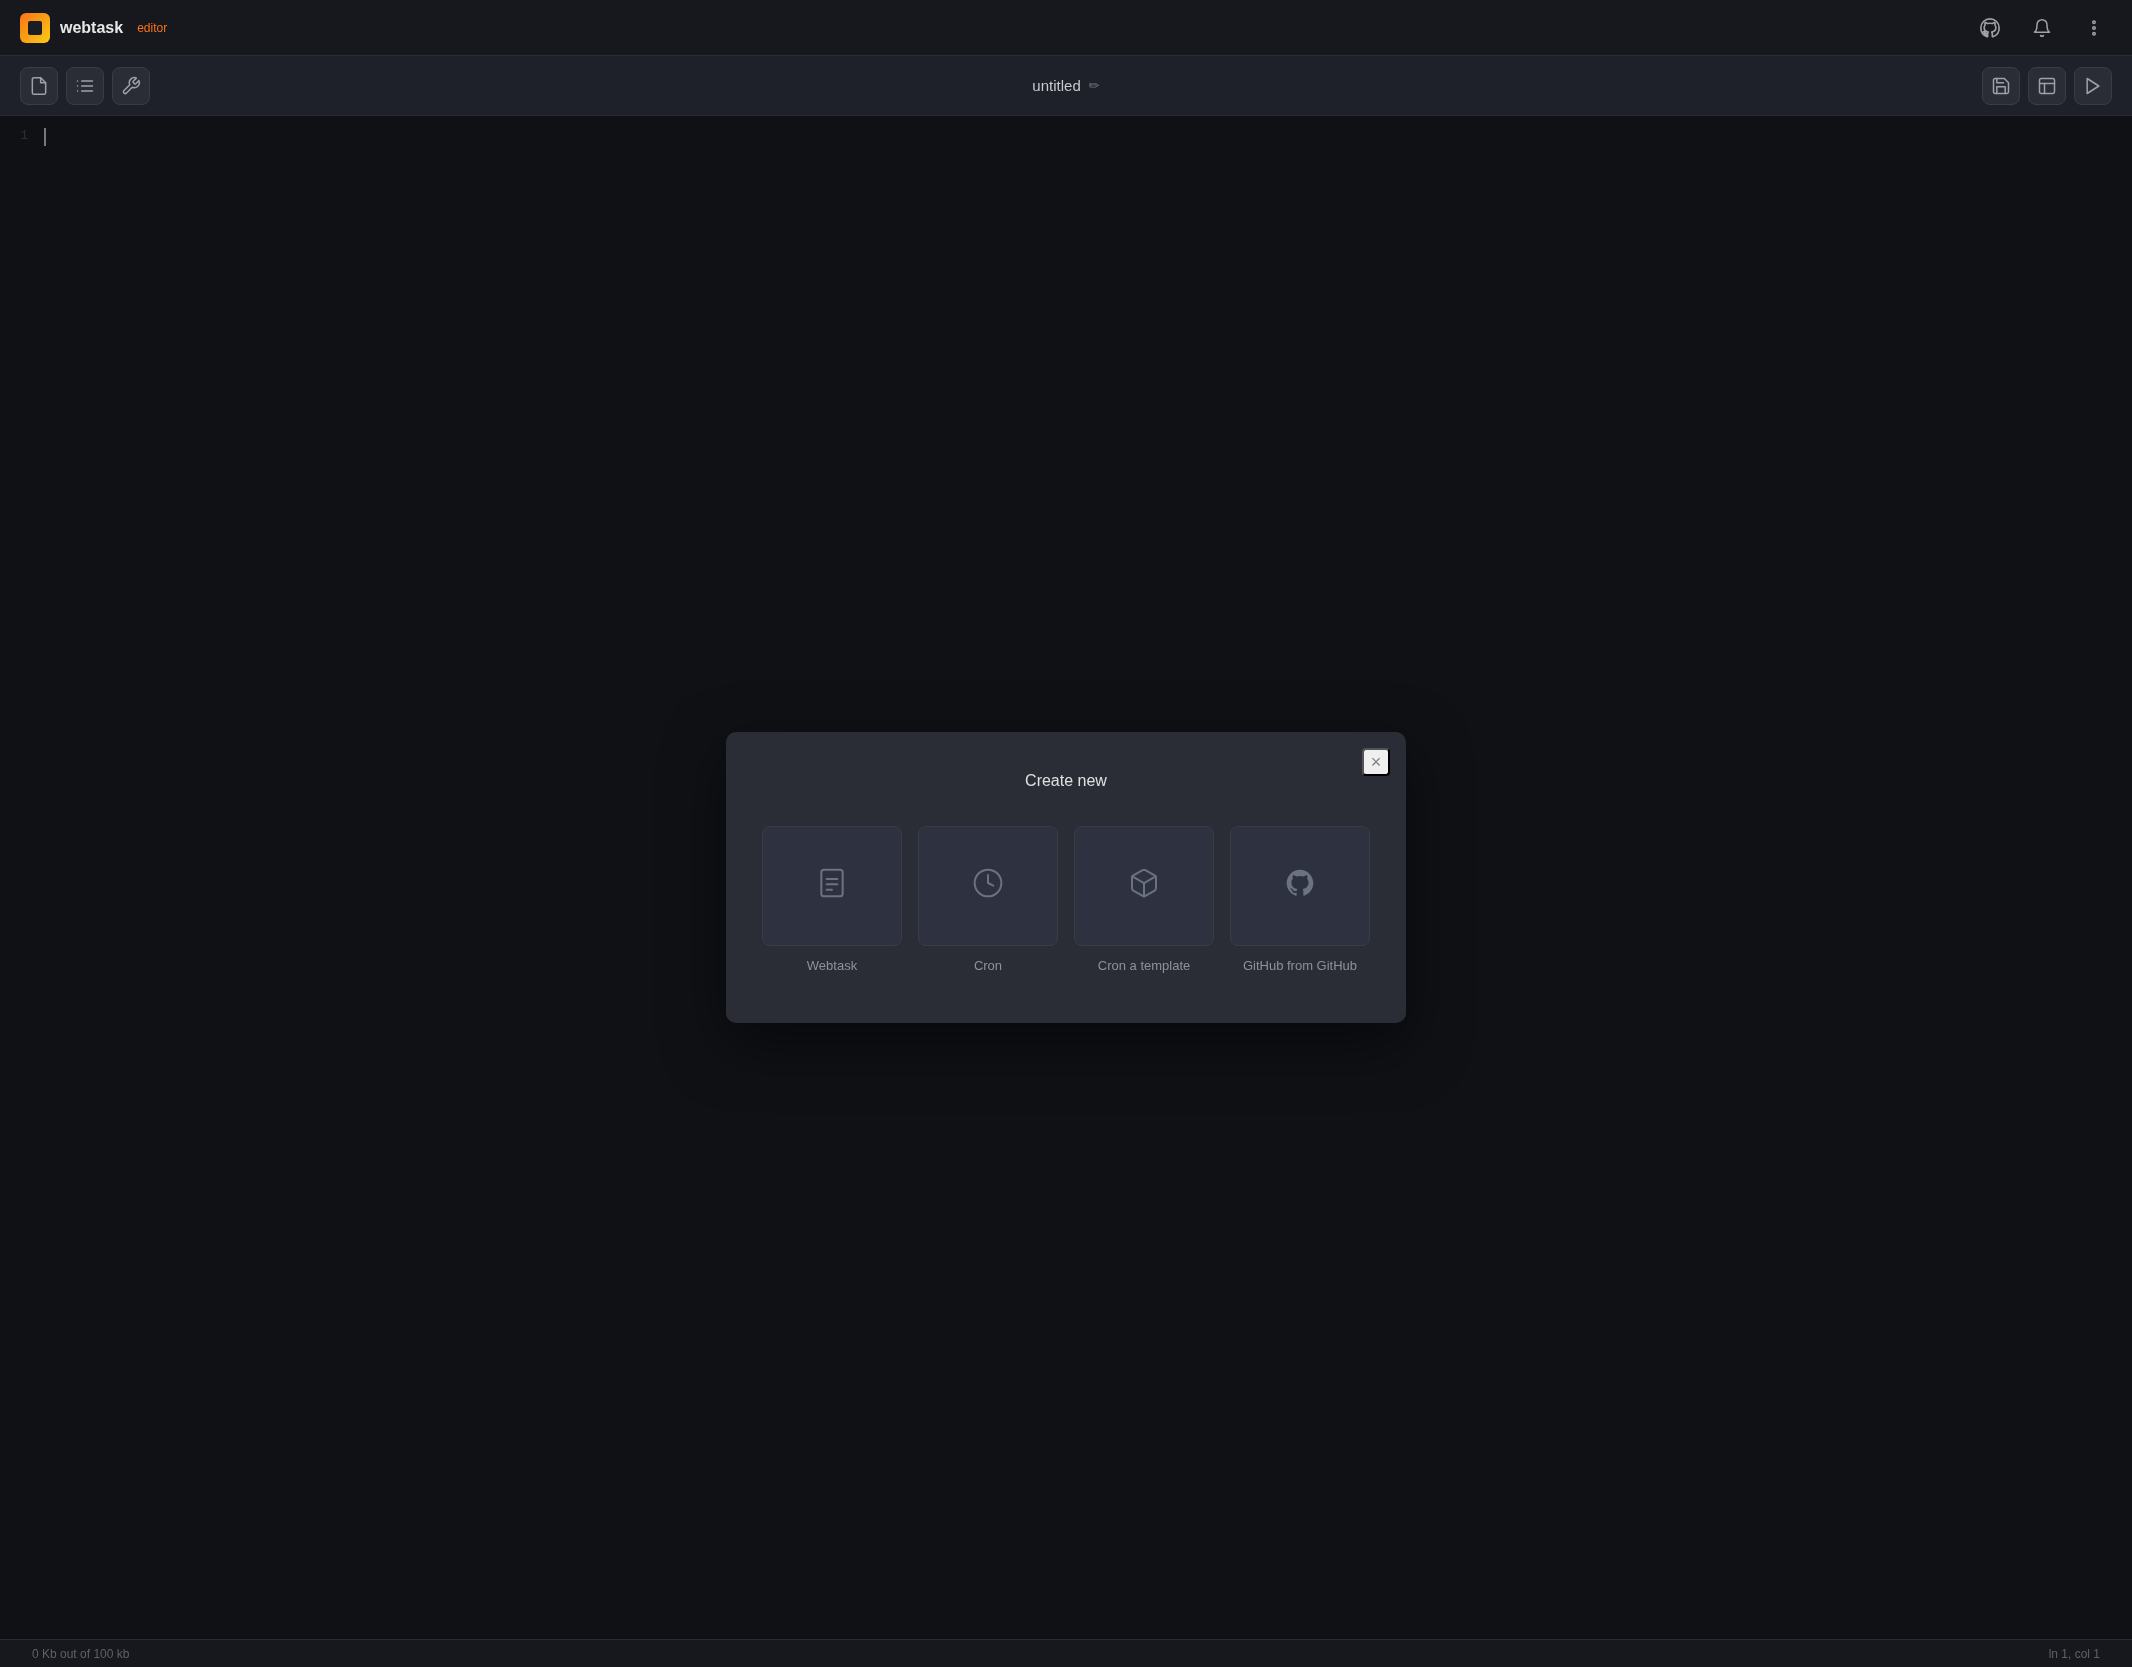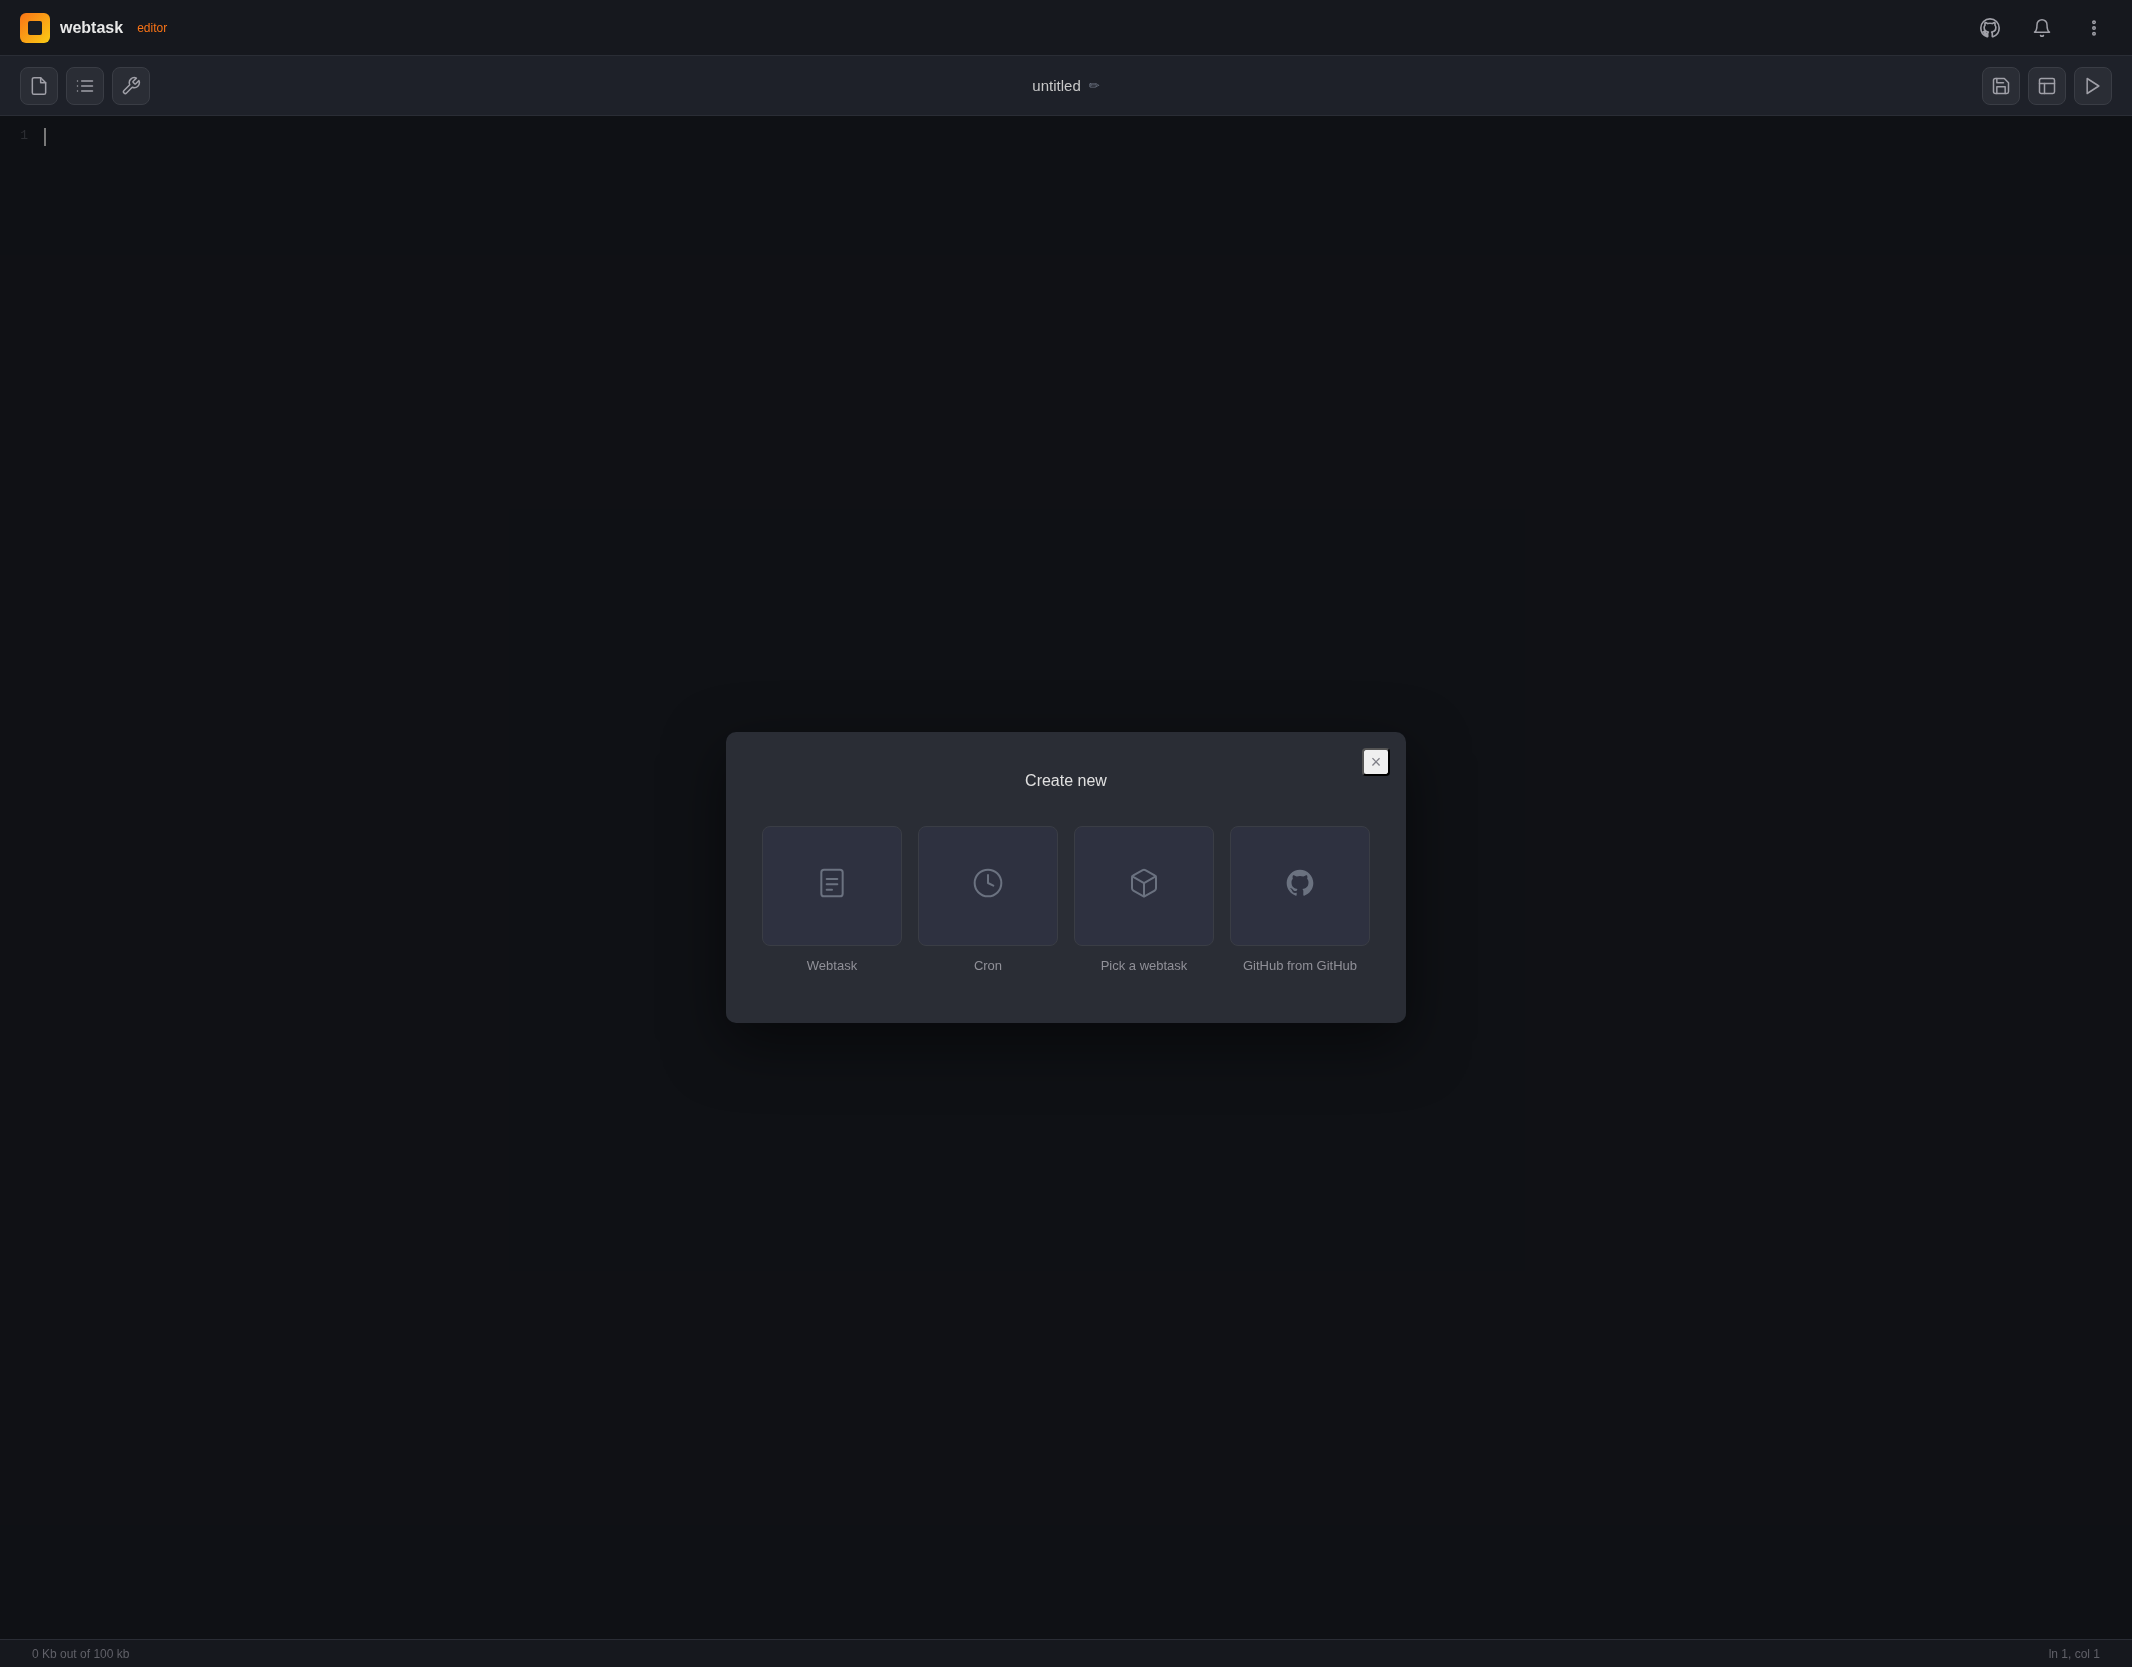--- a/index.html
+++ b/index.html
@@ -411,21 +411,21 @@
         <div class="option-wrapper">
           <div class="option-card">
             <span class="option-icon">
               <svg viewBox="0 0 24 24" style="width:32px;height:32px;stroke:#6b7280;stroke-width:1.5;">
                 <path d="M21 16V8a2 2 0 0 0-1-1.73l-7-4a2 2 0 0 0-2 0l-7 4A2 2 0 0 0 3 8v8a2 2 0 0 0 1 1.73l7 4a2 2 0 0 0 2 0l7-4A2 2 0 0 0 21 16z"></path>
                 <polyline points="3.27 6.96 12 12.01 20.73 6.96"></polyline>
                 <line x1="12" y1="22.08" x2="12" y2="12"></line>
               </svg>
             </span>
           </div>
-          <div class="option-label">Pick a webtask</div>
+          <div class="option-label">Cron a template</div>
         </div>
 
         <div class="option-wrapper">
           <div class="option-card">
             <span class="option-icon">
               <svg viewBox="0 0 24 24" style="width:32px;height:32px;fill:#6b7280;stroke:none;">
                 <path d="M12 2C6.477 2 2 6.477 2 12c0 4.418 2.865 8.166 6.839 9.489.5.092.682-.217.682-.482 0-.237-.008-.866-.013-1.7-2.782.603-3.369-1.342-3.369-1.342-.454-1.155-1.11-1.462-1.11-1.462-.908-.62.069-.608.069-.608 1.003.07 1.531 1.03 1.531 1.03.892 1.529 2.341 1.087 2.91.832.092-.647.35-1.088.636-1.338-2.22-.253-4.555-1.11-4.555-4.943 0-1.091.39-1.984 1.029-2.683-.103-.253-.446-1.27.098-2.647 0 0 .84-.269 2.75 1.025A9.578 9.578 0 0 1 12 6.836a9.59 9.59 0 0 1 2.504.337c1.909-1.294 2.747-1.025 2.747-1.025.546 1.377.202 2.394.1 2.647.64.699 1.028 1.592 1.028 2.683 0 3.842-2.339 4.687-4.566 4.935.359.309.678.919.678 1.852 0 1.336-.012 2.415-.012 2.743 0 .267.18.578.688.48C19.138 20.163 22 16.418 22 12c0-5.523-4.477-10-10-10z"></path>
               </svg>
             </span>
           </div>

